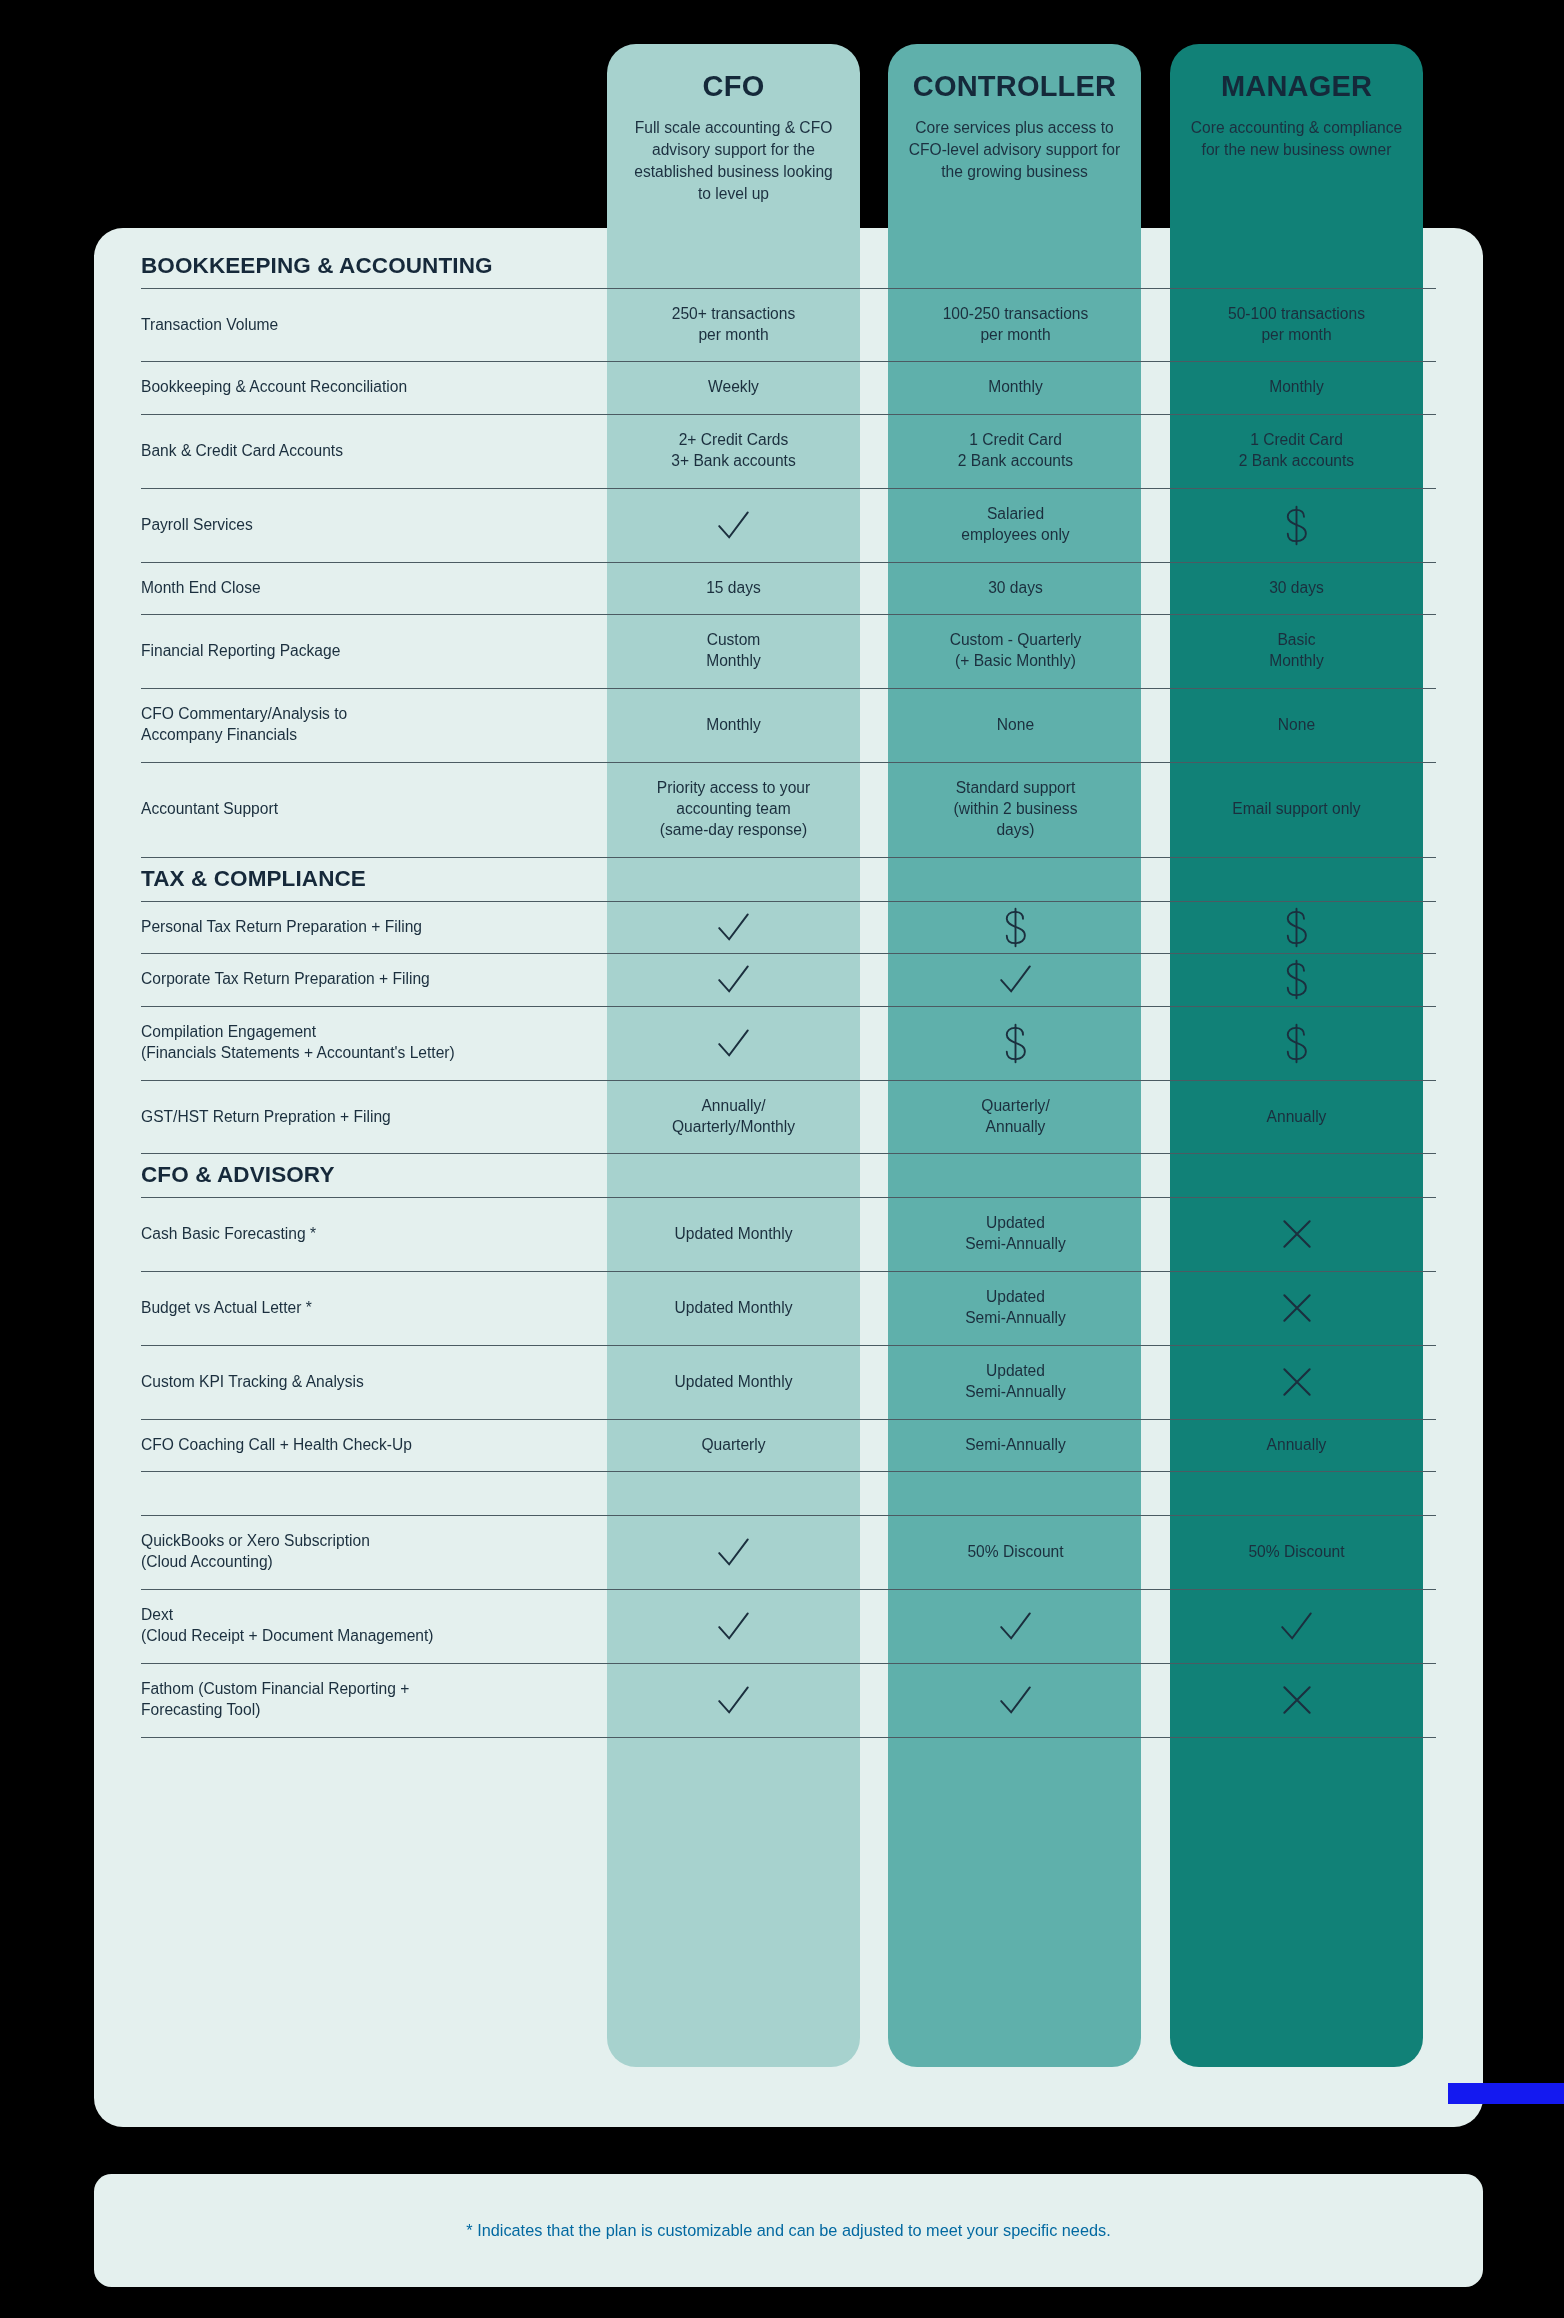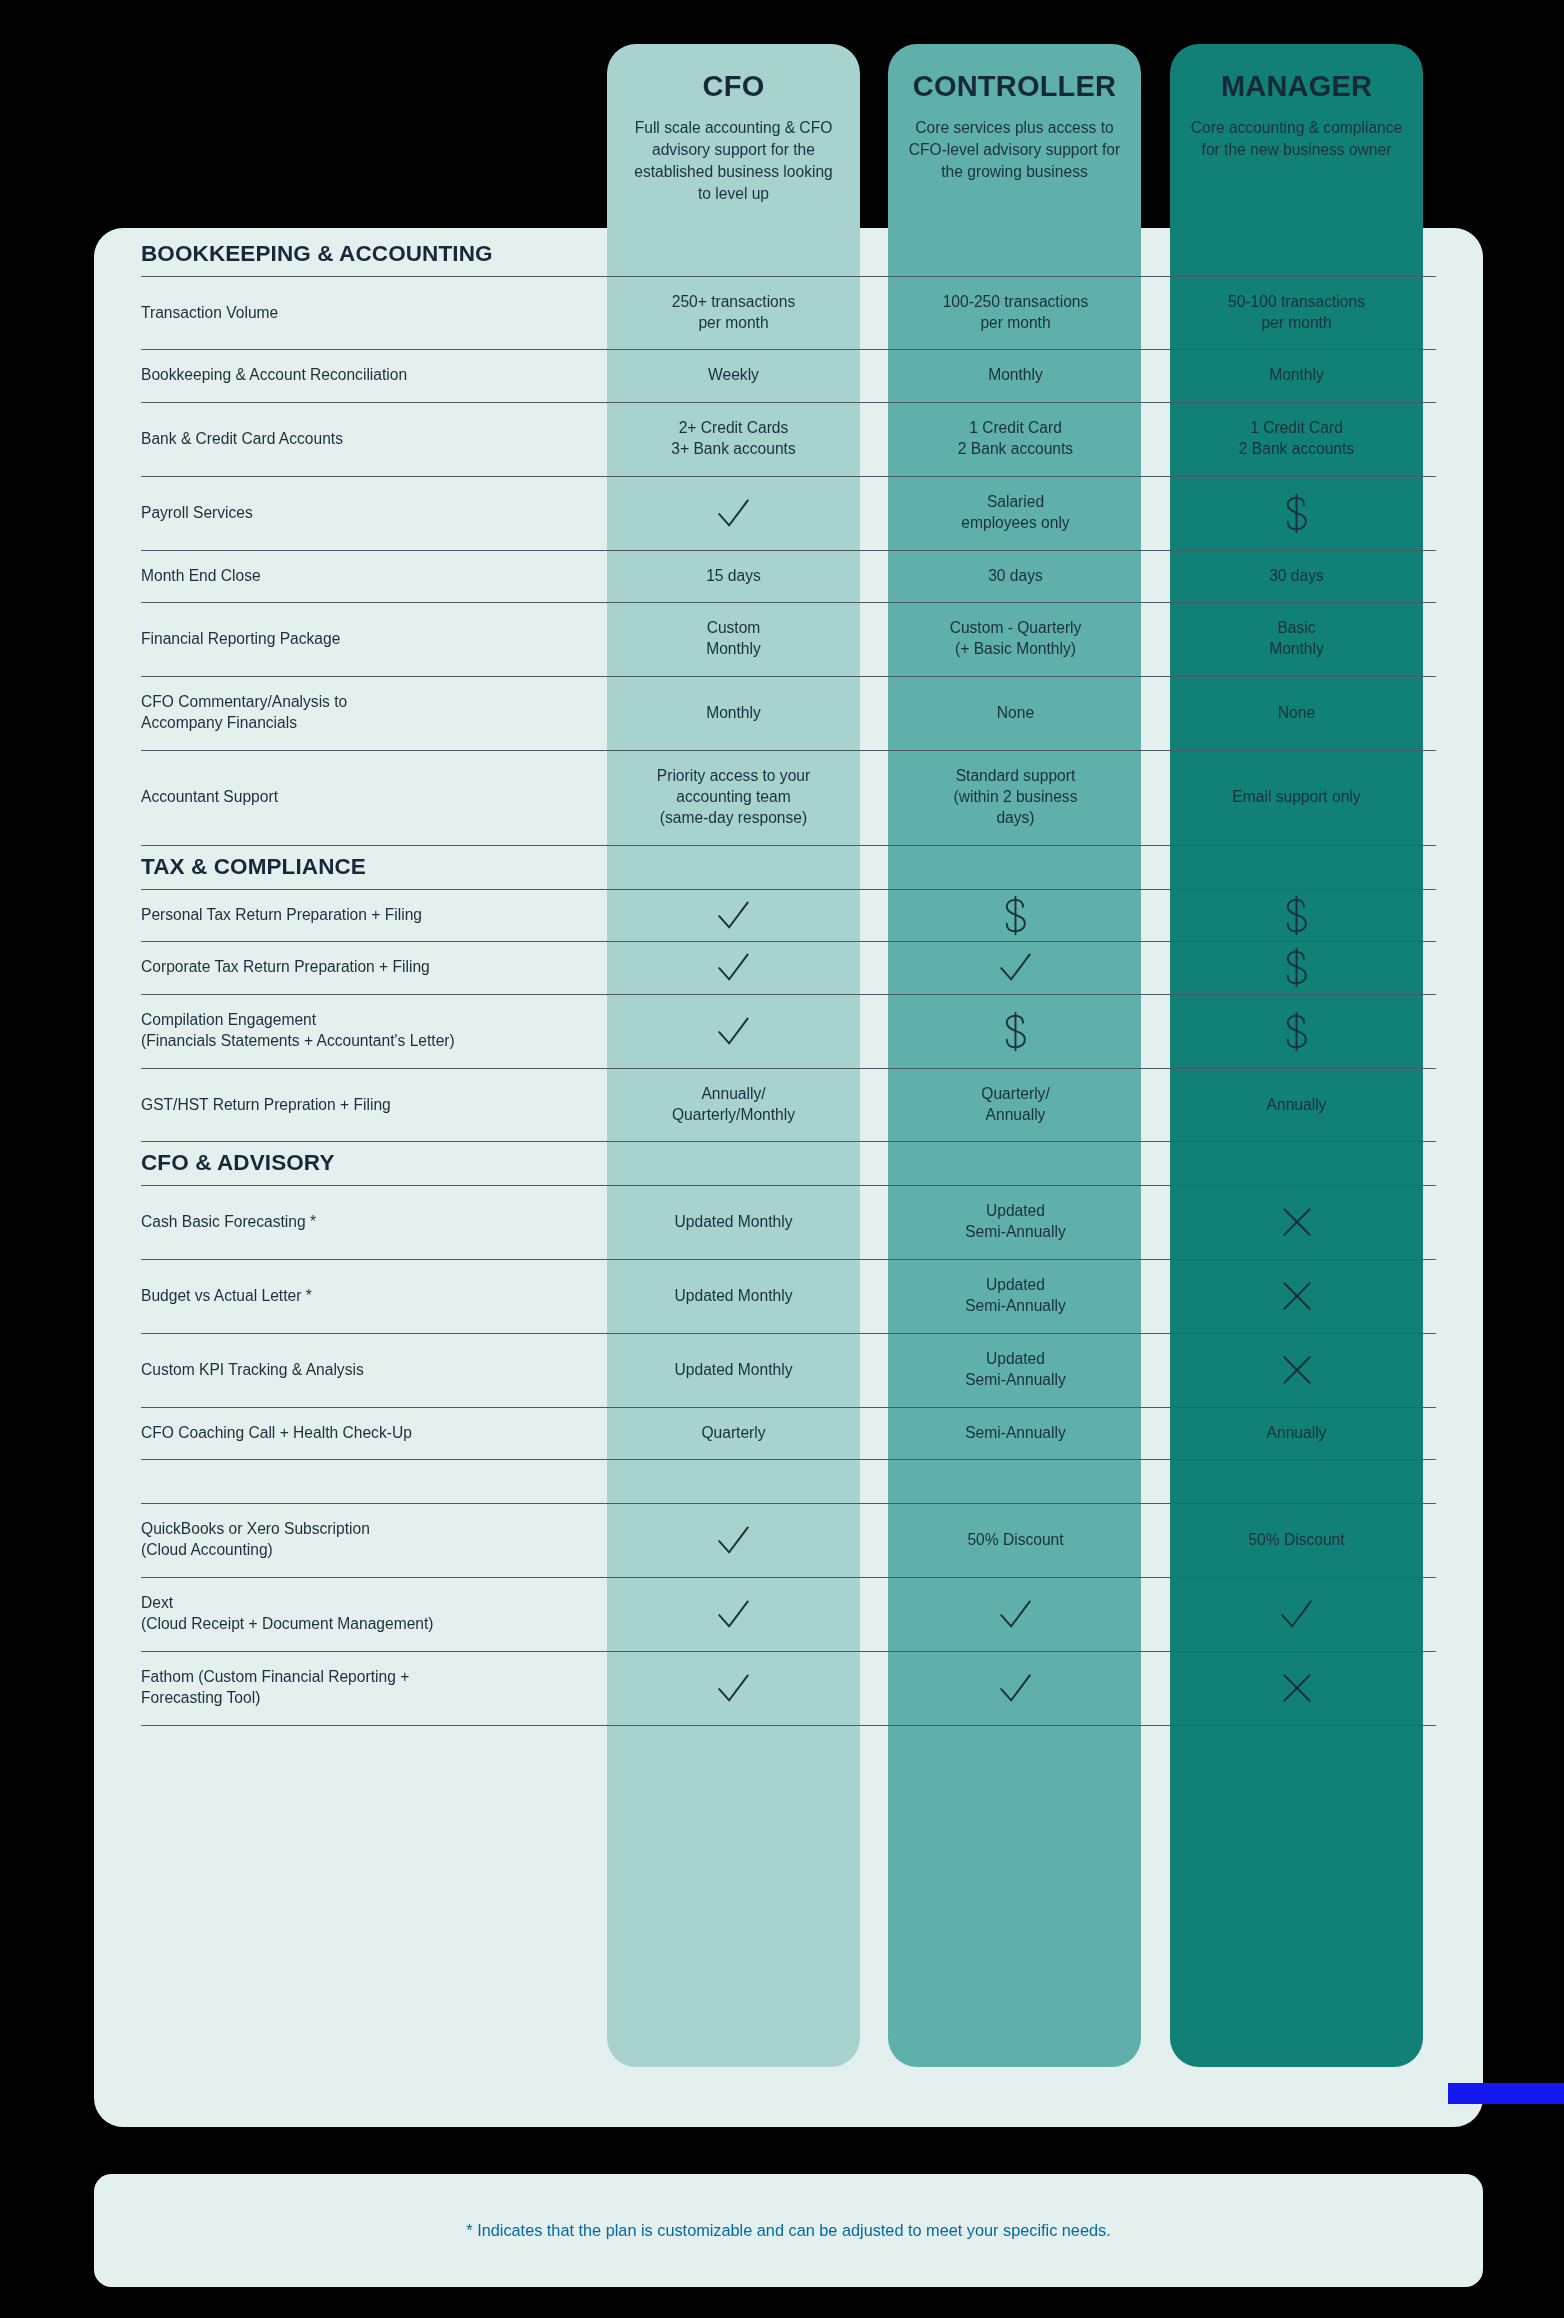--- a/index.html
+++ b/index.html
@@ -46,21 +46,21 @@
 
   
   .panel {
     position: absolute; left: 94px; top: 228px;
     width: 1389px; height: 1899px;
     background: #e4f0ee; border-radius: 29px;
   }
 
   
   .table {
-    position: absolute; left: 0; top: 0; width: 1389px; height: 1899px;
+    position: absolute; left: 0; top: 12px; width: 1389px; height: 1899px;
   }
   .row {
     position: absolute; left: 0; width: 1389px;
     display: flex; align-items: stretch;
   }
   .divider {
     position: absolute; left: 47px; width: 1295px; height: 1.3px;
     background: #4b5b62;
   }
   .rlabel {

